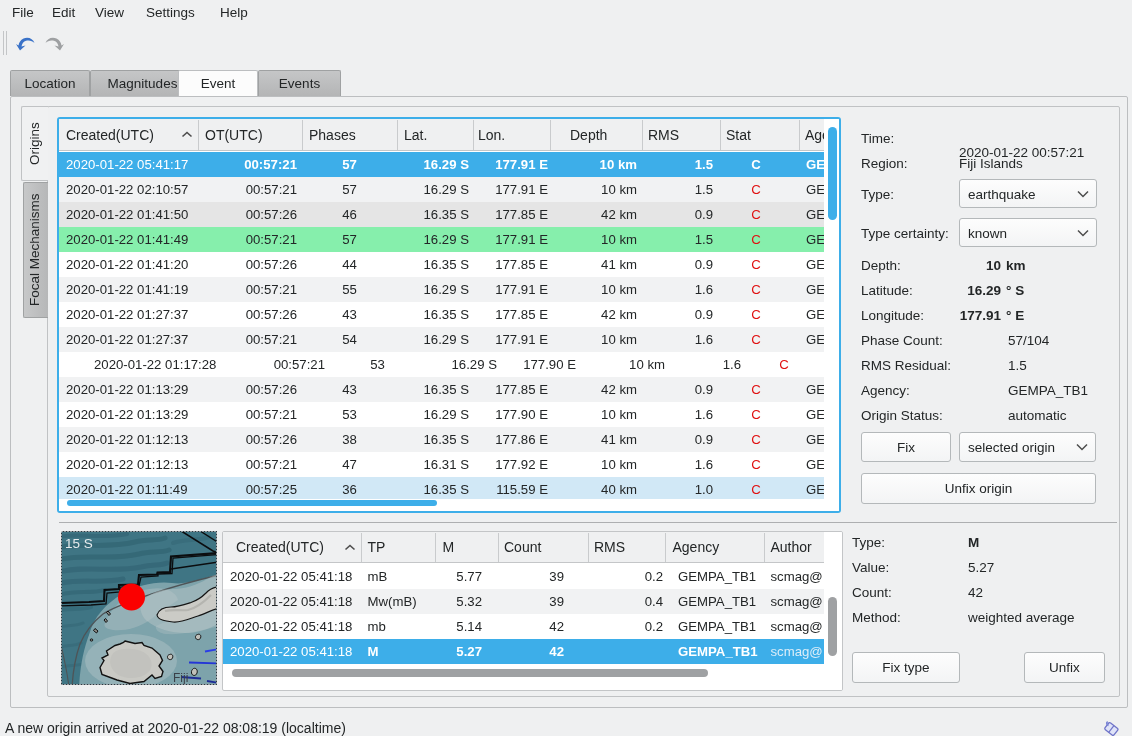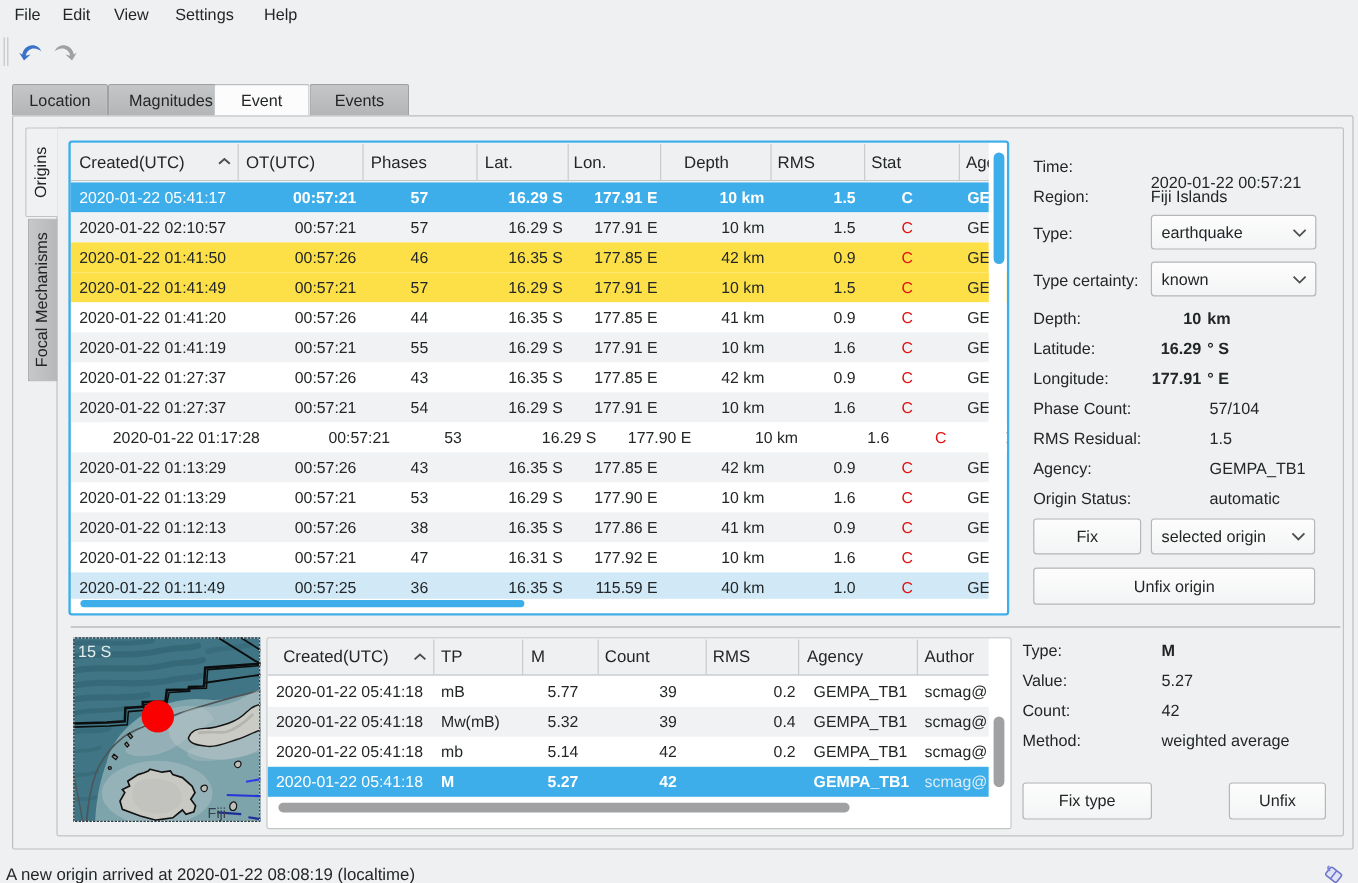--- a/index.html
+++ b/index.html
@@ -74,32 +74,32 @@
 <div class="cell" style="left:7px;width:130px;text-align:left;top:0;">2020-01-22 02:10:57</div>
 <div class="cell" style="left:139px;width:99px;text-align:right;top:0;">00:57:21</div>
 <div class="cell" style="left:243px;width:95px;text-align:center;top:0;">57</div>
 <div class="cell" style="left:338px;width:72px;text-align:right;top:0;">16.29 S</div>
 <div class="cell" style="left:414px;width:75px;text-align:right;top:0;">177.91 E</div>
 <div class="cell" style="left:491px;width:87px;text-align:right;top:0;">10 km</div>
 <div class="cell" style="left:583px;width:71px;text-align:right;top:0;">1.5</div>
 <div class="cell" style="left:661px;width:72px;text-align:center;top:0;color:#e01010;">C</div>
 <div class="cell" style="left:747px;width:18px;text-align:left;top:0;">GE</div>
 </div>
-<div class="abs" style="left:0;top:82.5px;width:765px;height:25px;background:#fde047;color:#232627;">
+<div class="abs" style="left:0;top:82.5px;width:765px;height:25px;background:#e5e5e5;color:#232627;">
 <div class="cell" style="left:7px;width:130px;text-align:left;top:0;">2020-01-22 01:41:50</div>
 <div class="cell" style="left:139px;width:99px;text-align:right;top:0;">00:57:26</div>
 <div class="cell" style="left:243px;width:95px;text-align:center;top:0;">46</div>
 <div class="cell" style="left:338px;width:72px;text-align:right;top:0;">16.35 S</div>
 <div class="cell" style="left:414px;width:75px;text-align:right;top:0;">177.85 E</div>
 <div class="cell" style="left:491px;width:87px;text-align:right;top:0;">42 km</div>
 <div class="cell" style="left:583px;width:71px;text-align:right;top:0;">0.9</div>
 <div class="cell" style="left:661px;width:72px;text-align:center;top:0;color:#e01010;">C</div>
 <div class="cell" style="left:747px;width:18px;text-align:left;top:0;">GE</div>
 </div>
-<div class="abs" style="left:0;top:107.5px;width:904px;height:25px;background:#fde047;color:#232627;">
+<div class="abs" style="left:0;top:107.5px;width:904px;height:25px;background:#86efac;color:#232627;">
 <div class="cell" style="left:7px;width:130px;text-align:left;top:0;">2020-01-22 01:41:49</div>
 <div class="cell" style="left:139px;width:99px;text-align:right;top:0;">00:57:21</div>
 <div class="cell" style="left:243px;width:95px;text-align:center;top:0;">57</div>
 <div class="cell" style="left:338px;width:72px;text-align:right;top:0;">16.29 S</div>
 <div class="cell" style="left:414px;width:75px;text-align:right;top:0;">177.91 E</div>
 <div class="cell" style="left:491px;width:87px;text-align:right;top:0;">10 km</div>
 <div class="cell" style="left:583px;width:71px;text-align:right;top:0;">1.5</div>
 <div class="cell" style="left:661px;width:72px;text-align:center;top:0;color:#e01010;">C</div>
 <div class="cell" style="left:747px;width:18px;text-align:left;top:0;">GE</div>
 </div>

